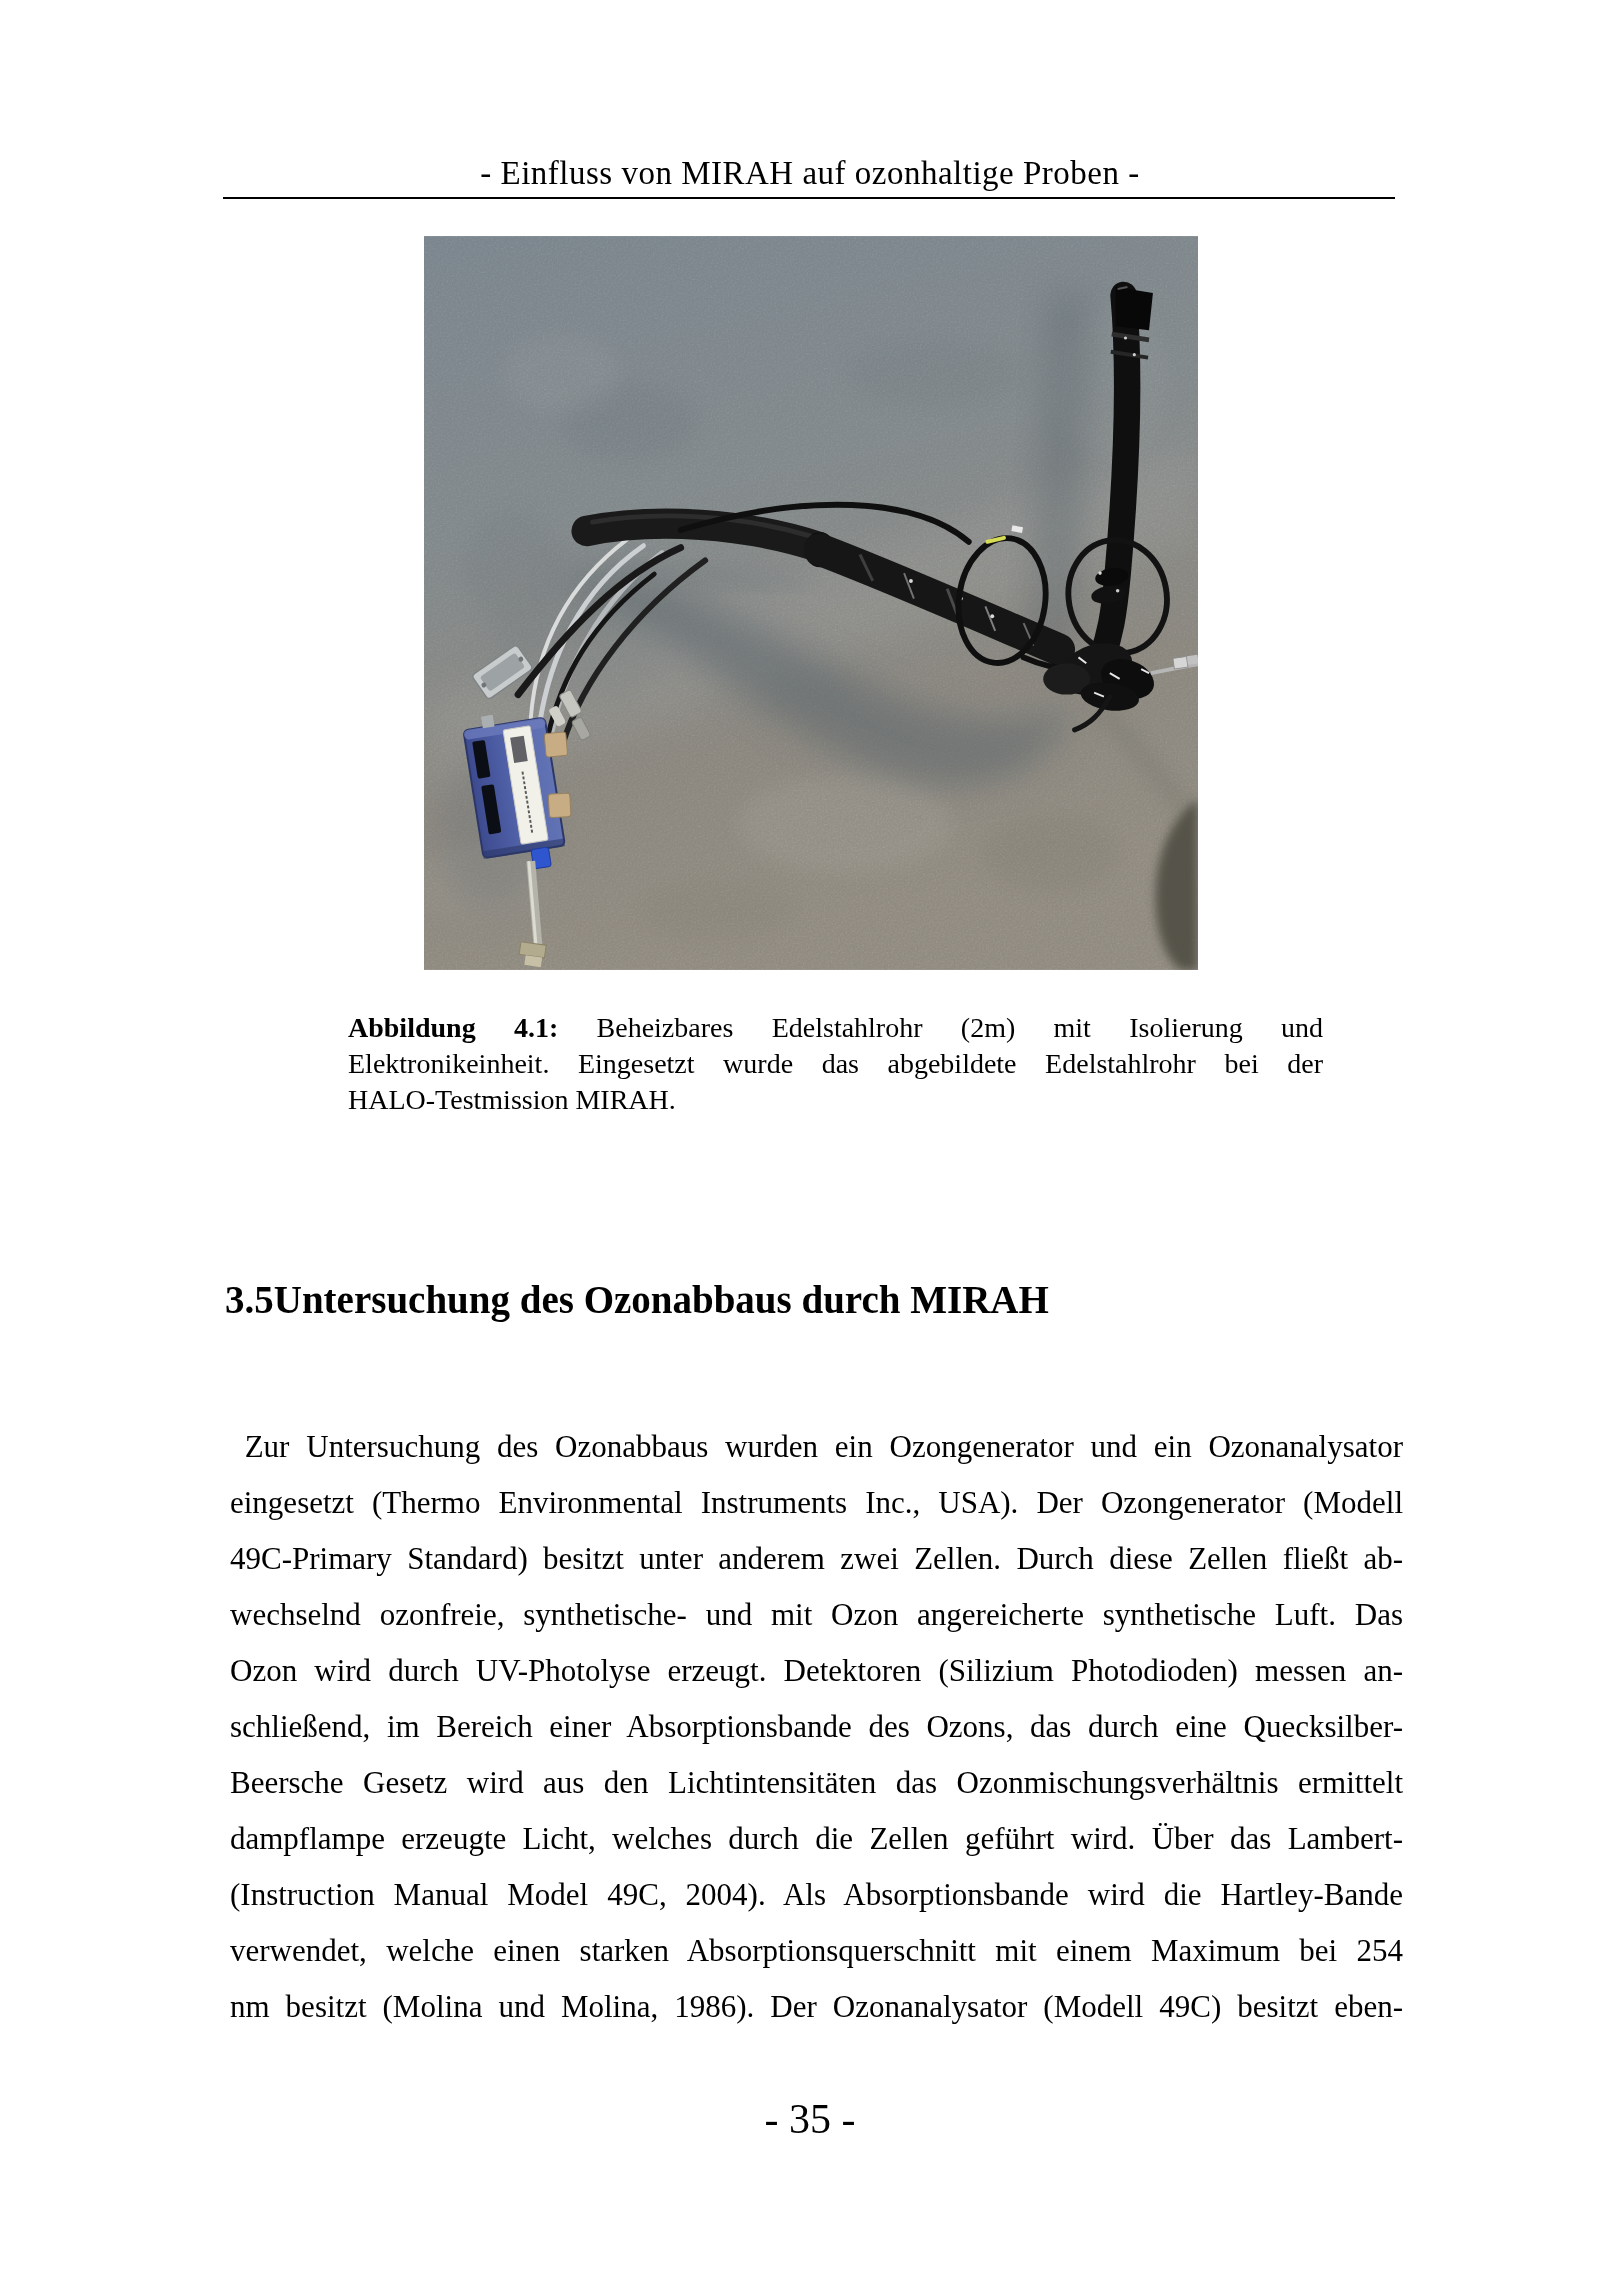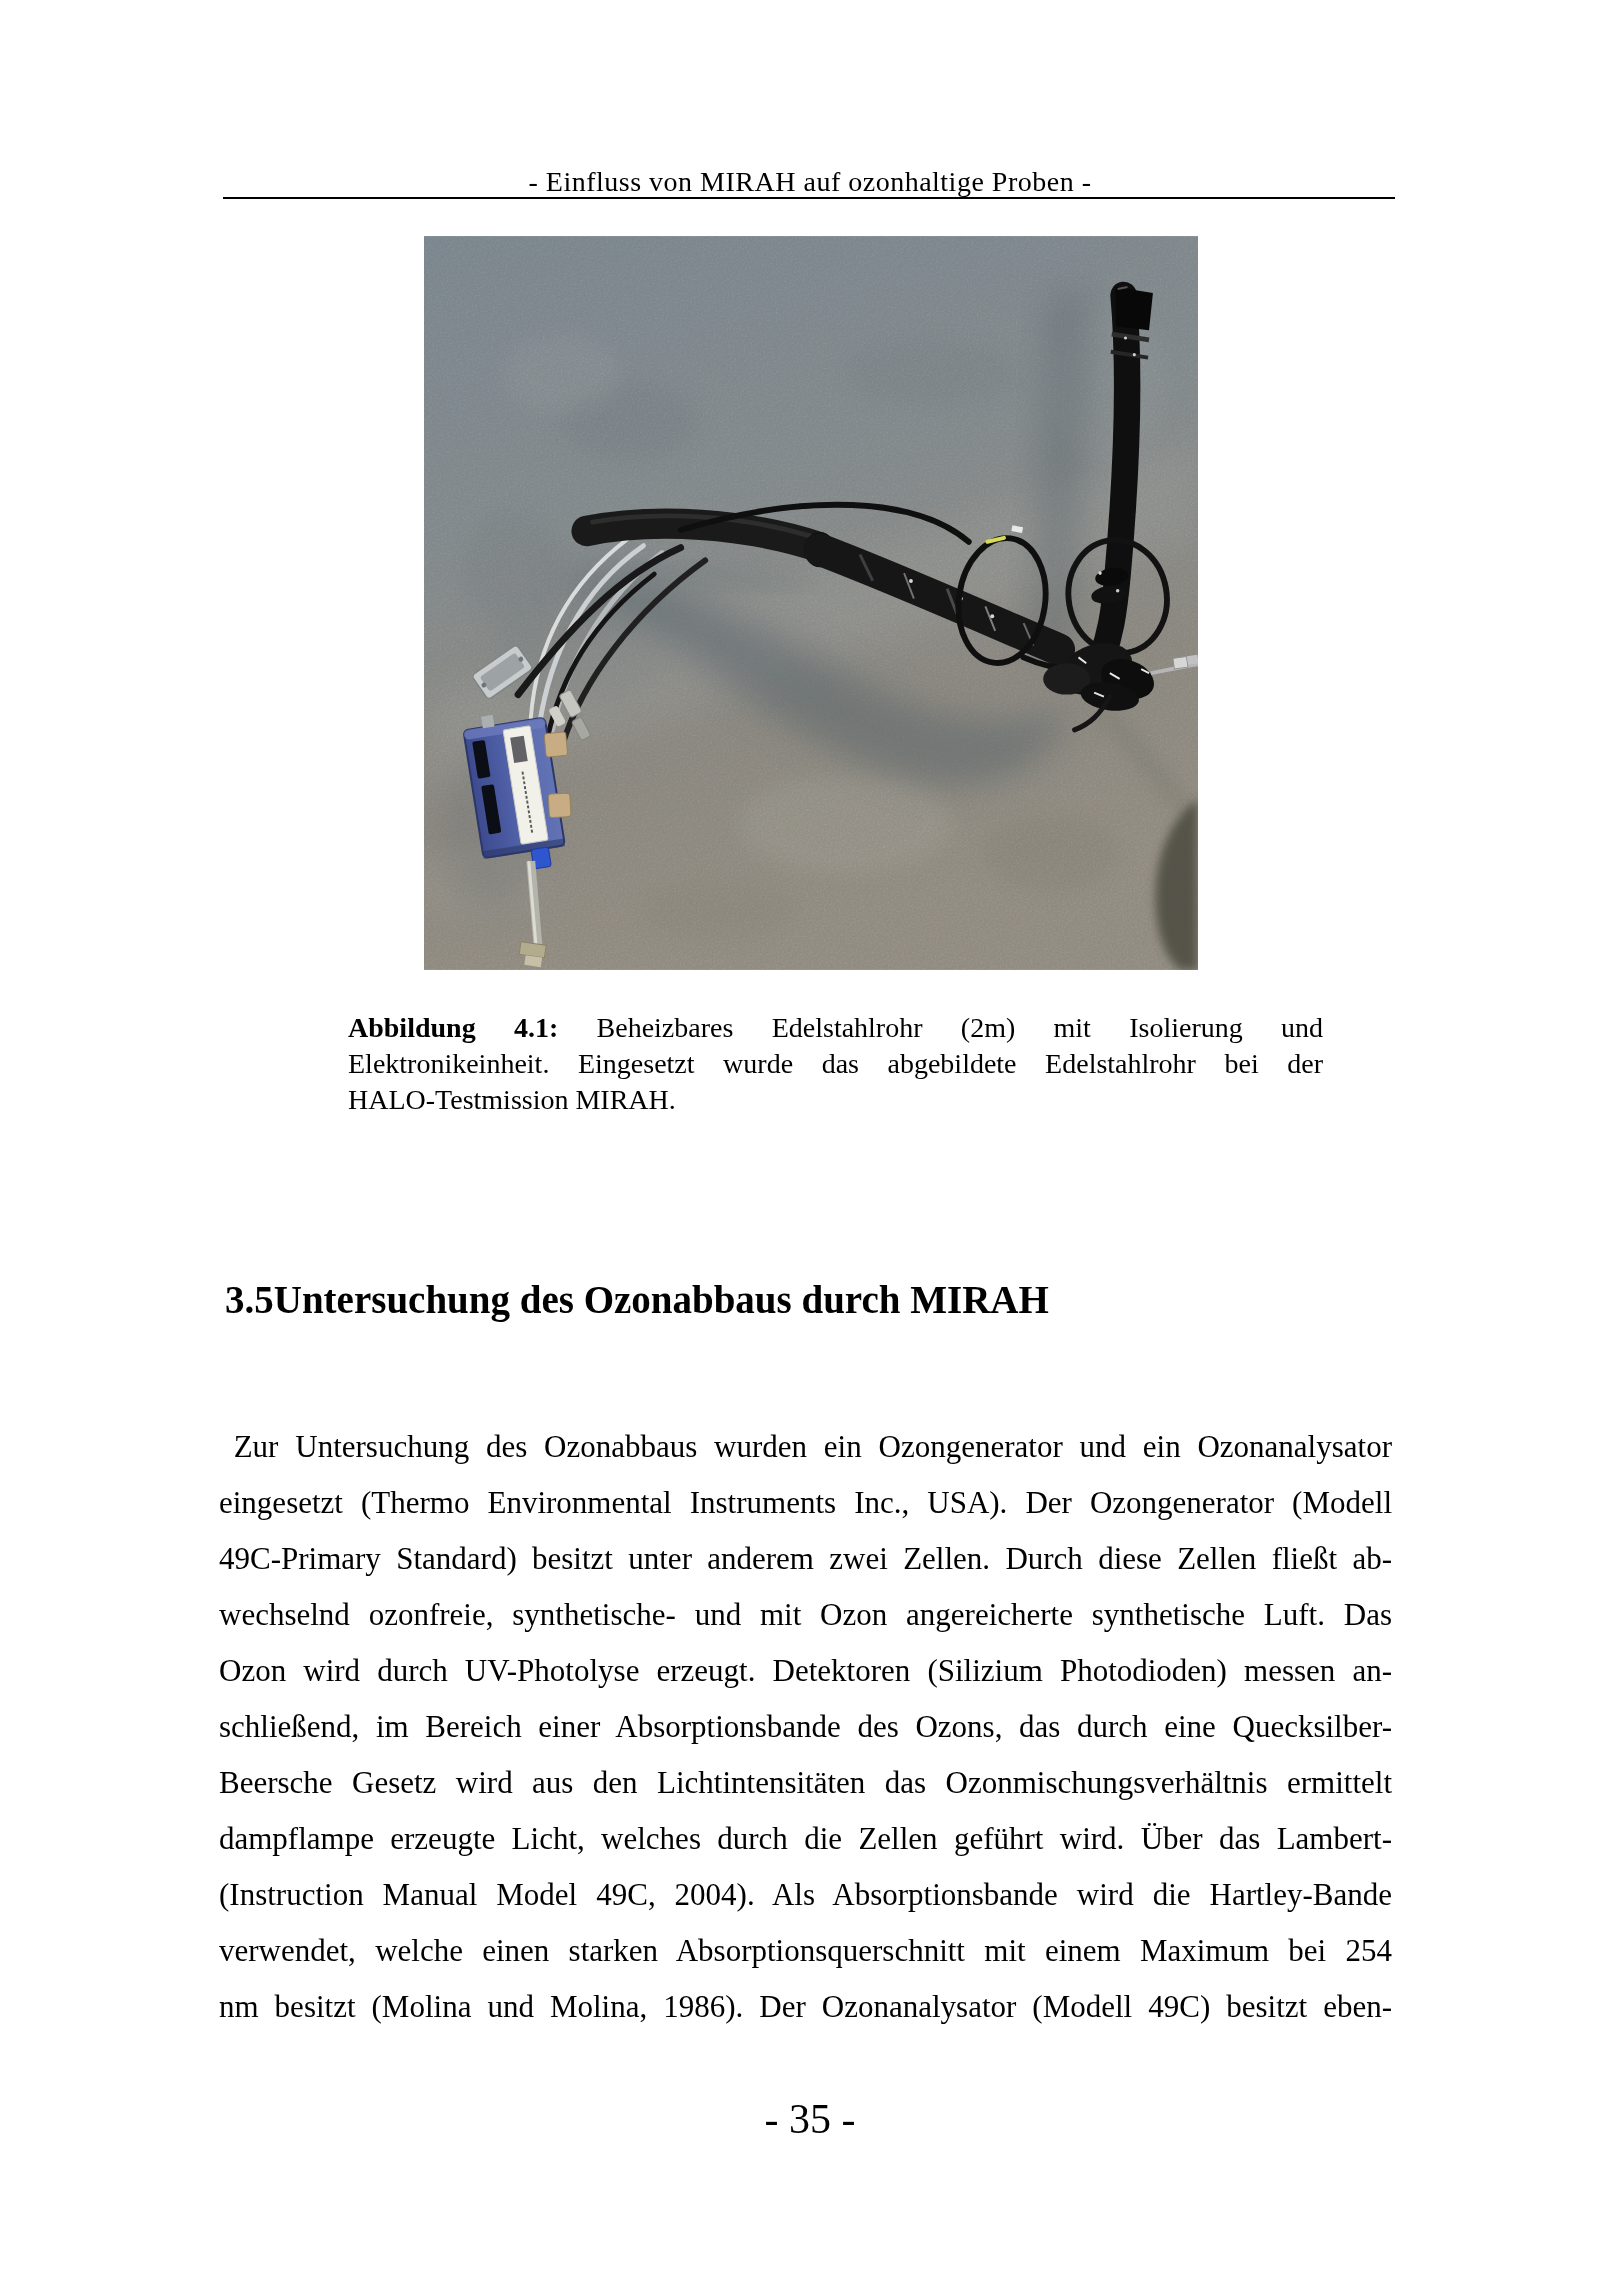--- a/index.html
+++ b/index.html
@@ -5,43 +5,43 @@
 <style>
   html,body{margin:0;padding:0;}
   body{
     width:1620px;height:2293px;background:#ffffff;position:relative;
     font-family:"Liberation Serif", serif;color:#000;
     -webkit-font-smoothing:antialiased;
   }
   .page{position:absolute;inset:0;width:1620px;height:2293px;background:#ffffff;overflow:hidden;}
 
   .header-title{
-    position:absolute;top:161px;left:0;width:1620px;text-align:center;
-    font-size:28px;line-height:41px;letter-spacing:0.5px;
+    position:absolute;top:153px;left:0;width:1620px;text-align:center;
+    font-size:33px;line-height:41px;letter-spacing:0.5px;
   }
   .header-rule{position:absolute;top:197px;left:223px;width:1172px;height:2px;background:#000;}
 
   .photo{position:absolute;top:236px;left:424px;width:774px;height:734px;}
   .photo svg{display:block;}
 
   .caption{
     position:absolute;top:1010px;left:348px;width:975px;
     font-size:28px;line-height:36px;
   }
   .cap-line{width:975px;}
   .cap-line.just{text-align:justify;text-align-last:justify;}
   .cap-label{font-weight:bold;}
 
   .heading{position:absolute;top:1277px;left:225px;font-size:39px;font-weight:bold;white-space:nowrap;}
   .heading .ttl{}
 
   .para{position:absolute;top:1419px;left:219px;width:1173px;font-size:31px;}
   .para .line{
     width:1173px;line-height:56px;height:56px;
-    text-align:justify;text-align-last:justify;
+    text-align:justify;text-align-last:justify;margin-left:11px;
   }
   .para .line.indent{text-indent:14.7px;}
 
   .pagenum{position:absolute;top:2095px;left:0;width:1620px;text-align:center;font-size:42px;}
 </style>
 </head>
 <body>
 
 <div class="page">
 

